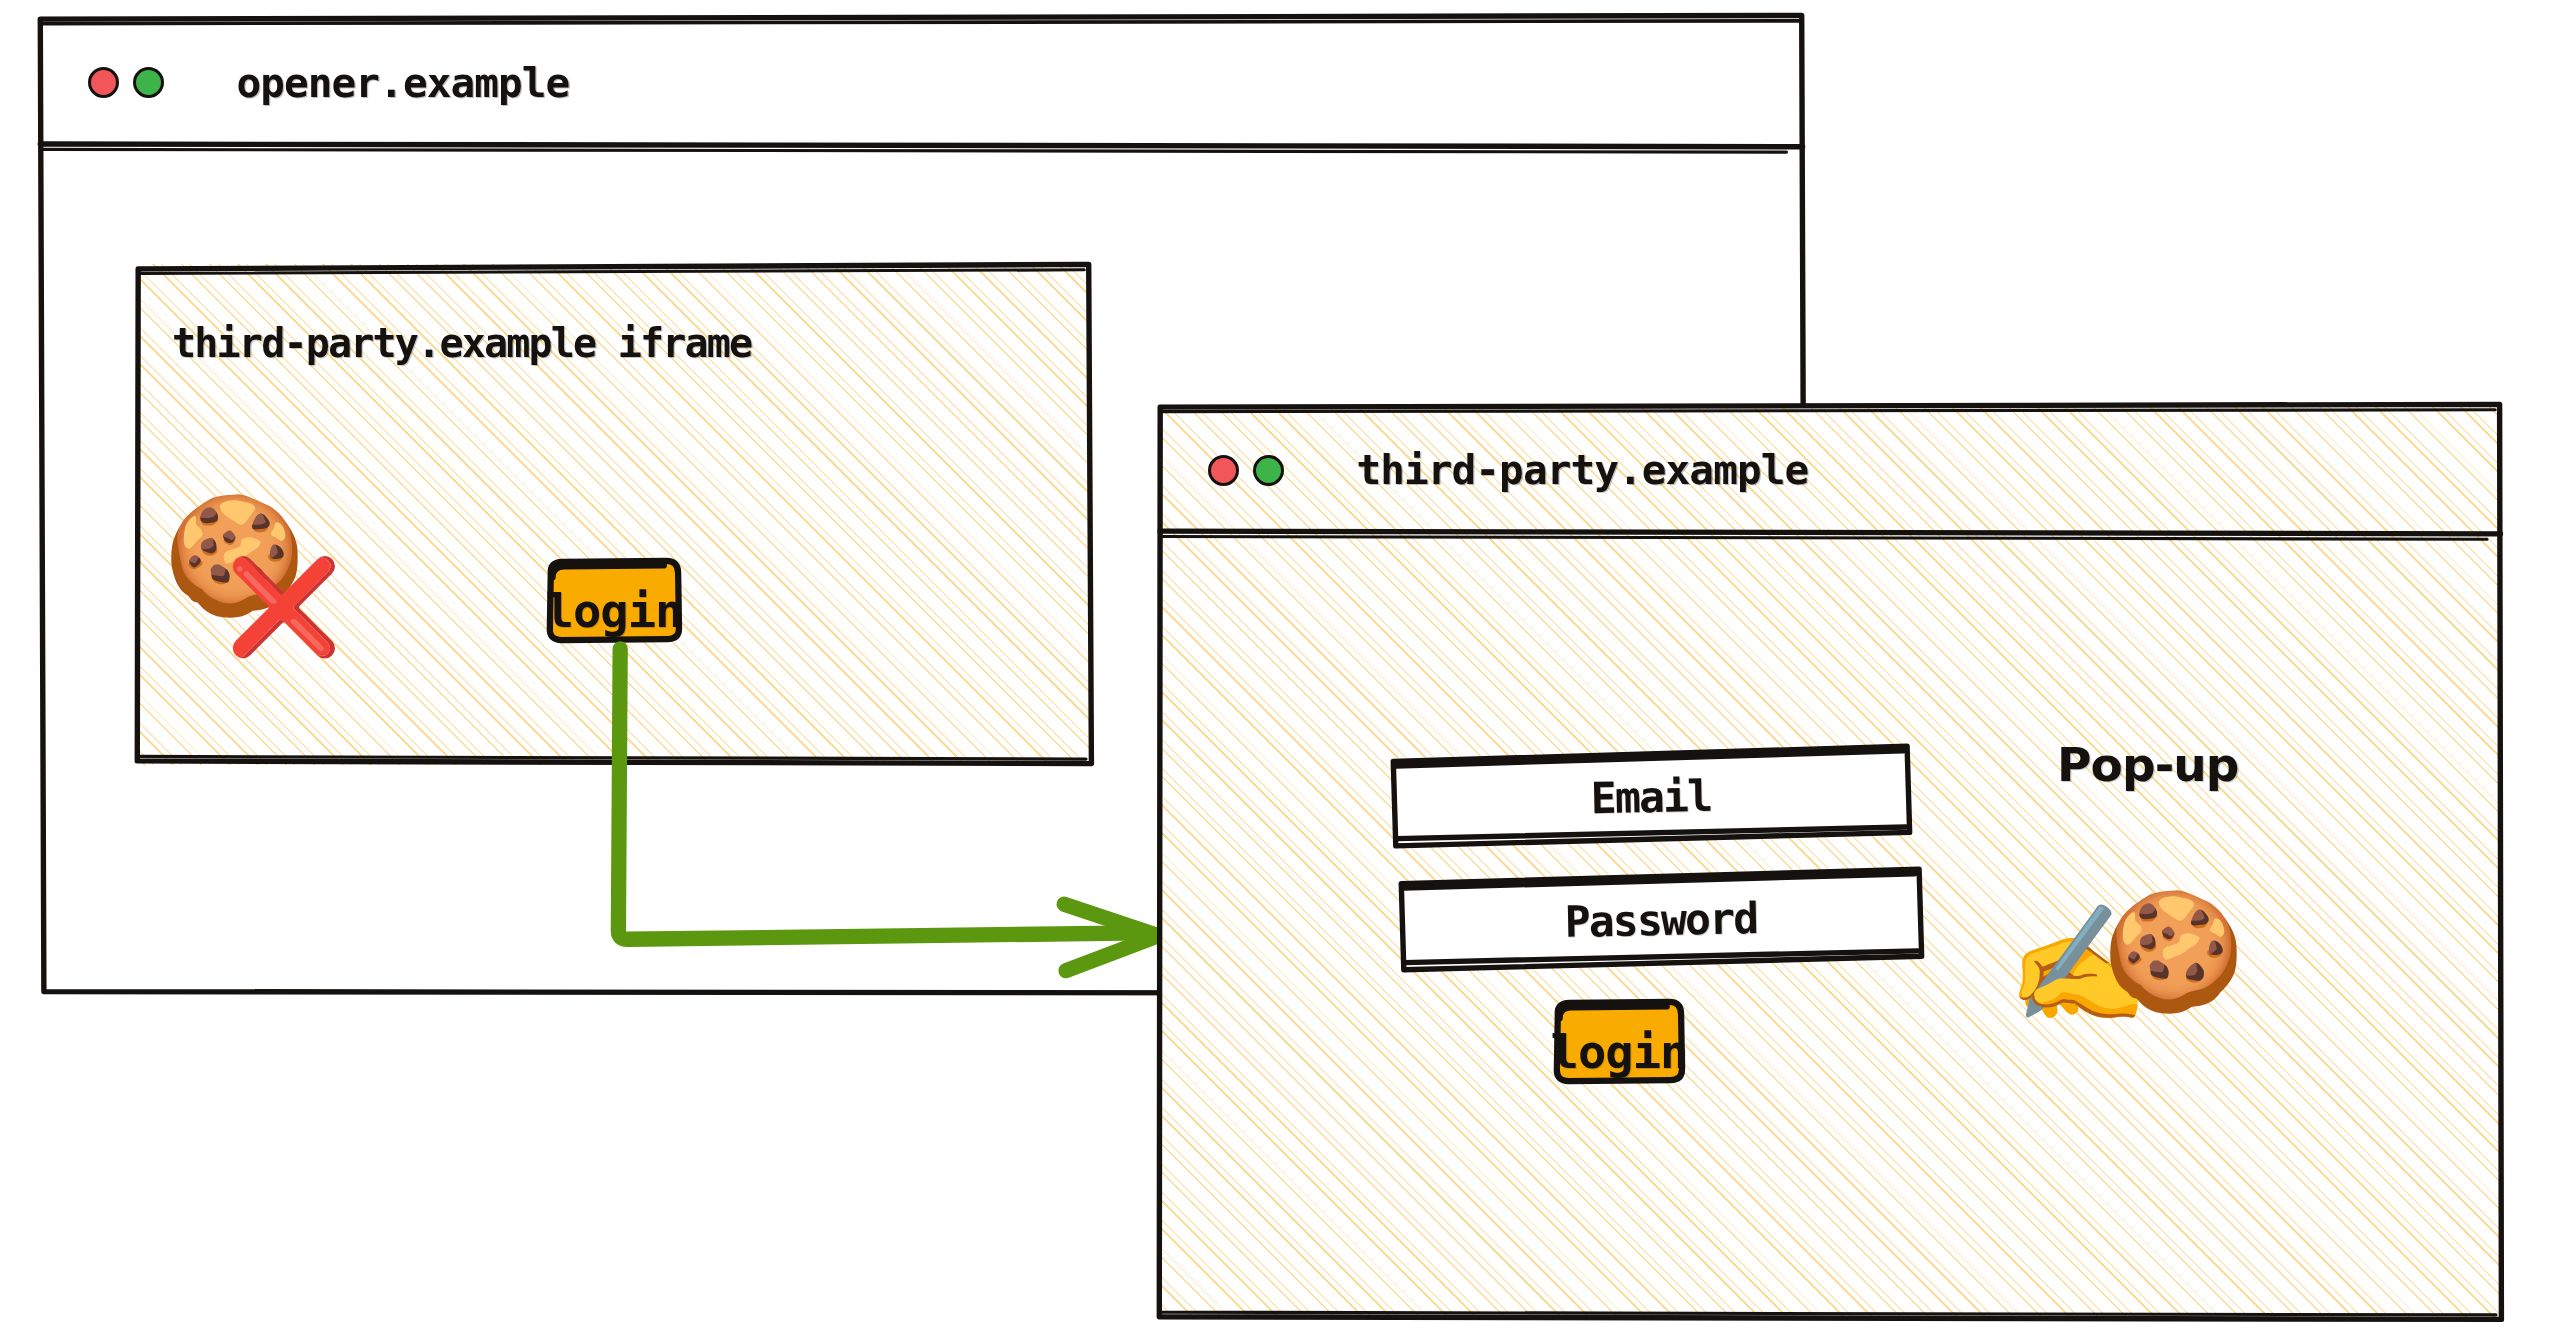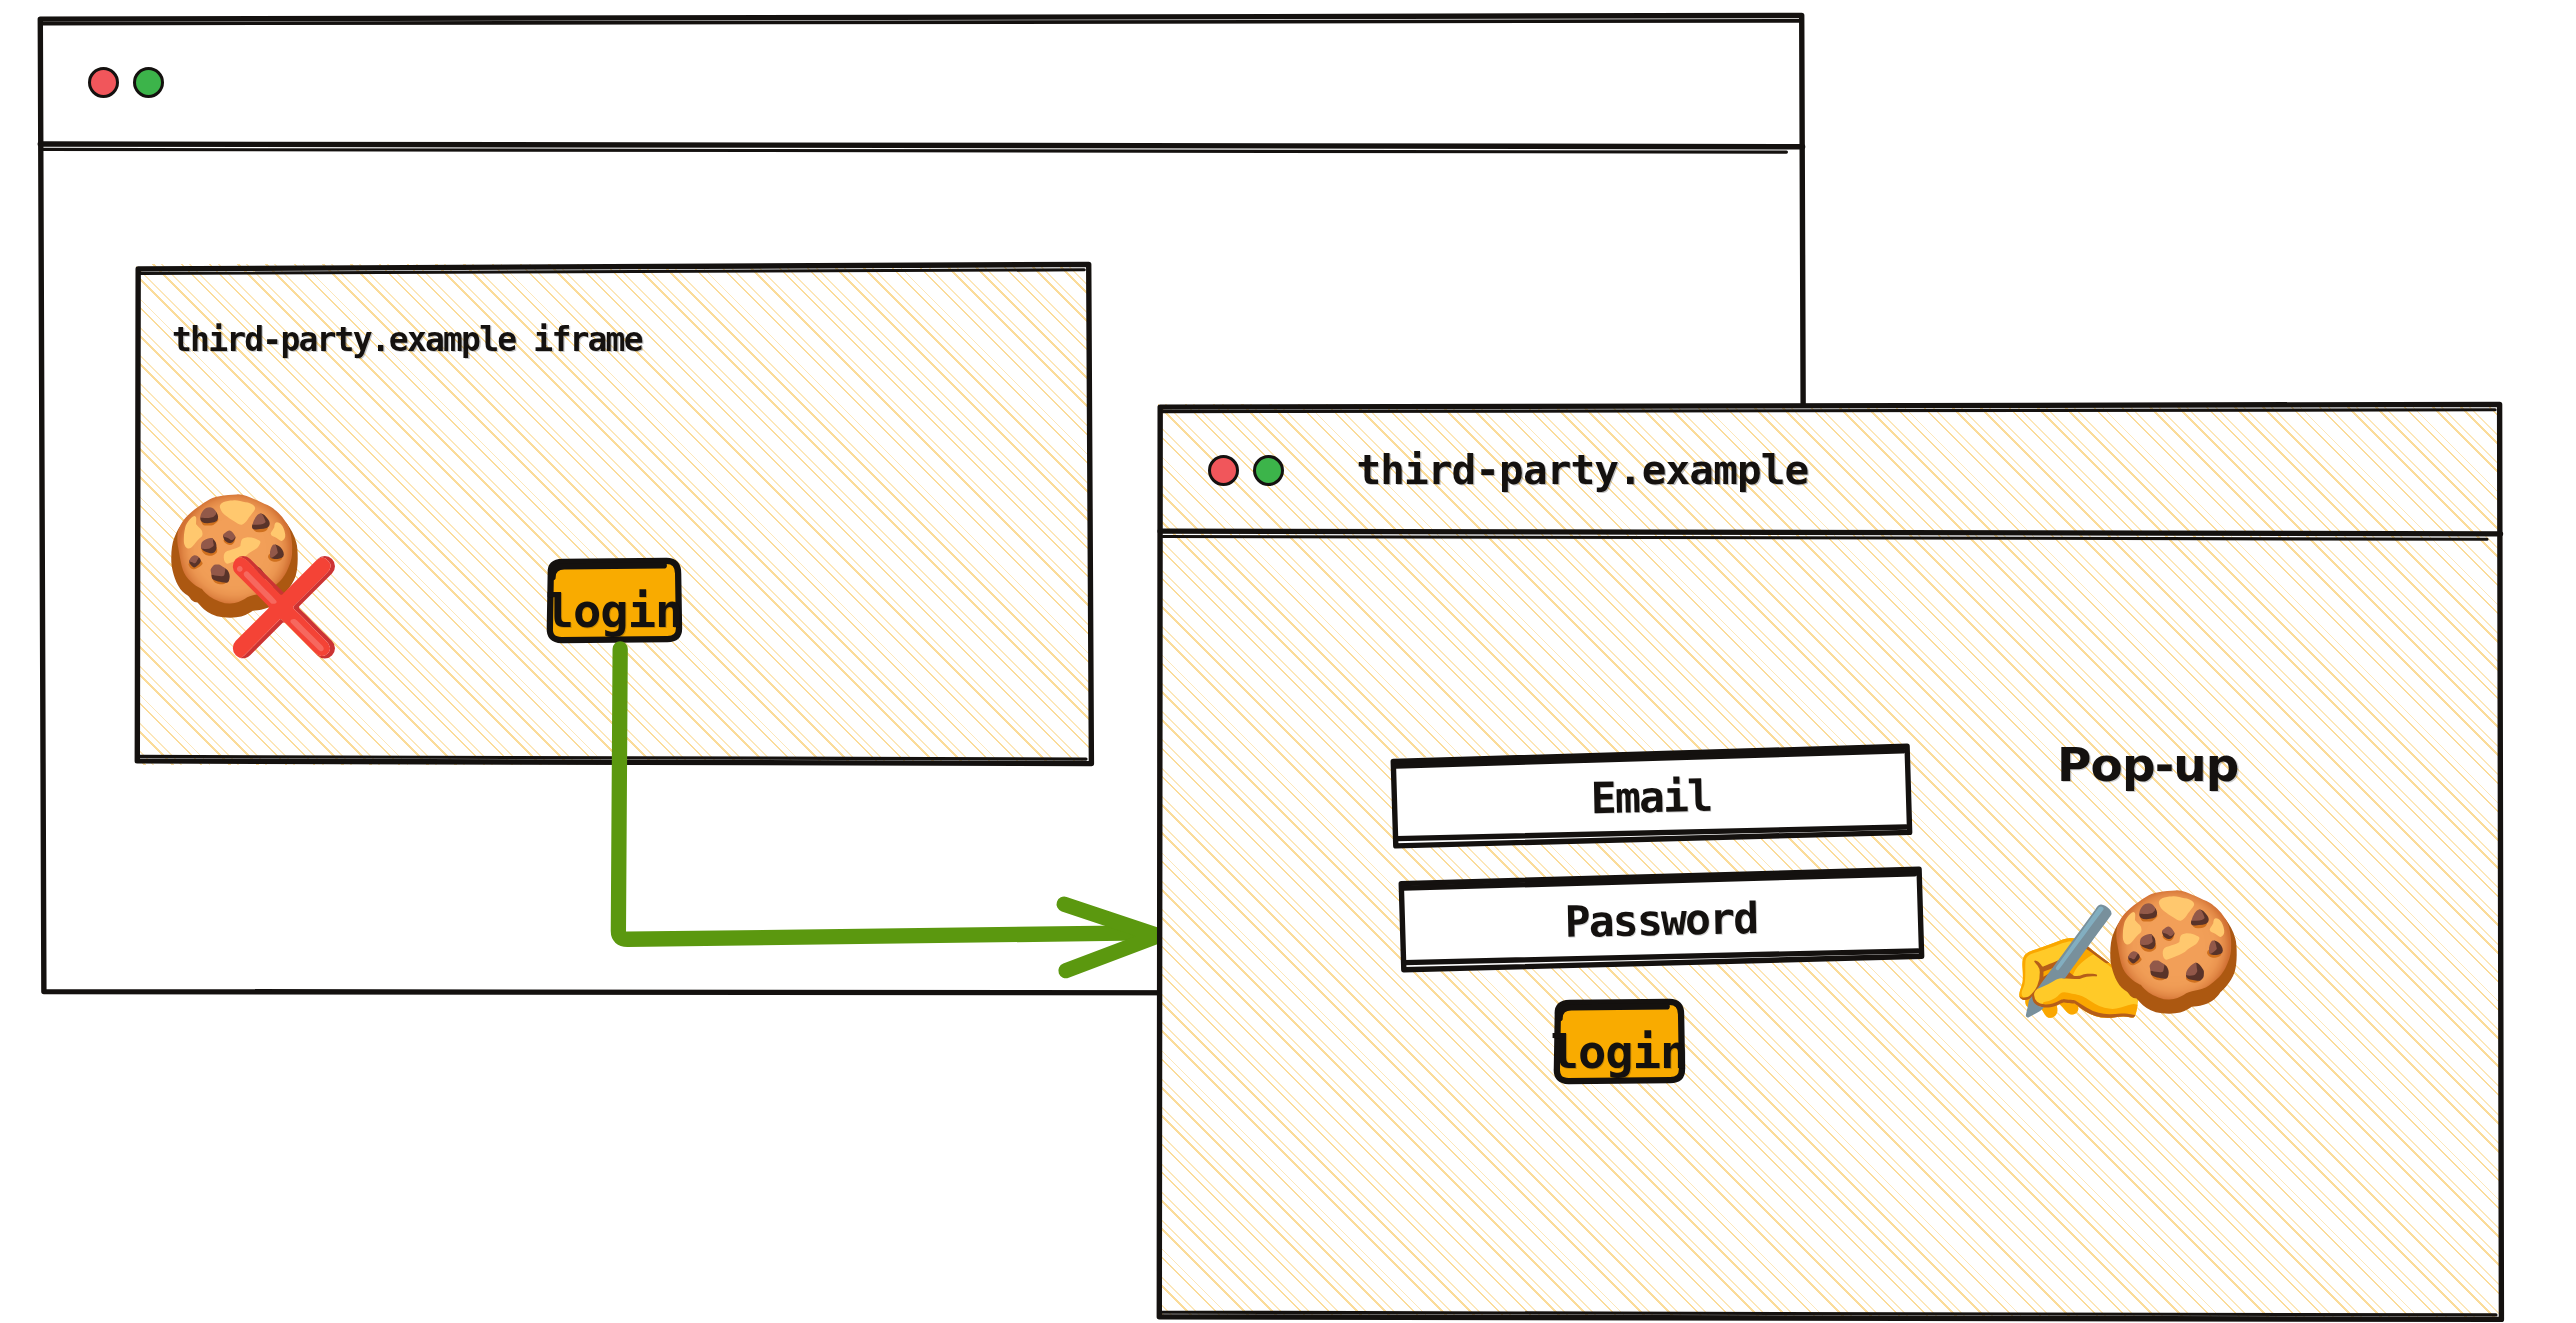--- a/index.html
+++ b/index.html
@@ -45,21 +45,21 @@
     font-family:"DejaVu Sans Mono","Liberation Mono",monospace;
     font-size:41px;font-weight:700;color:#14110f;letter-spacing:-0.9px;
     text-shadow:1.3px 1.3px 0 rgba(0,0,0,.25);
     white-space:nowrap;
   }
 
   
   .iframe-title{
     position:absolute;
     font-family:"DejaVu Sans Mono","Liberation Mono",monospace;
-    font-size:33px;font-weight:700;color:#14110f;letter-spacing:-1.8px;
+    font-size:40px;font-weight:700;color:#14110f;letter-spacing:-1.8px;
     white-space:nowrap;text-shadow:1.3px 1.3px 0 rgba(0,0,0,.22);
   }
 
   
   .emoji{position:absolute;line-height:1;user-select:none;
     font-family:"DejaVu Sans","Liberation Sans",sans-serif;}
 
   
   .btn{
     position:absolute;box-sizing:border-box;
@@ -110,20 +110,21 @@
       <path d="M10 14 L1964 11" stroke-width="4"></path>
       <path d="M7 148 L1968 151" stroke-width="6"></path>
       <path d="M10 154 L1950 157" stroke-width="3.5"></path>
     </svg>
 
     <div class="titlebar" style="height:133px;padding-left:49px;">
       <div class="dots">
         <span class="dot red"></span>
         <span class="dot green"></span>
       </div>
+      <span class="win-title" style="margin-left:72px;">opener.example</span>
     </div>
 
     <div class="window hatch" style="left:97px;top:248px;width:955px;height:501px;">
       <svg class="frame-svg" viewBox="0 0 1075 569" preserveAspectRatio="none">
         <path d="M8 11 L1066 6 L1069 561 L7 558 Z" stroke-width="6"></path>
         <path d="M11 16 L1061 12" stroke-width="3.5"></path>
         <path d="M9 553 L1063 556" stroke-width="3.5"></path>
       </svg>
 
       <span class="iframe-title" style="left:36px;top:56px;">third-party.example iframe</span>

